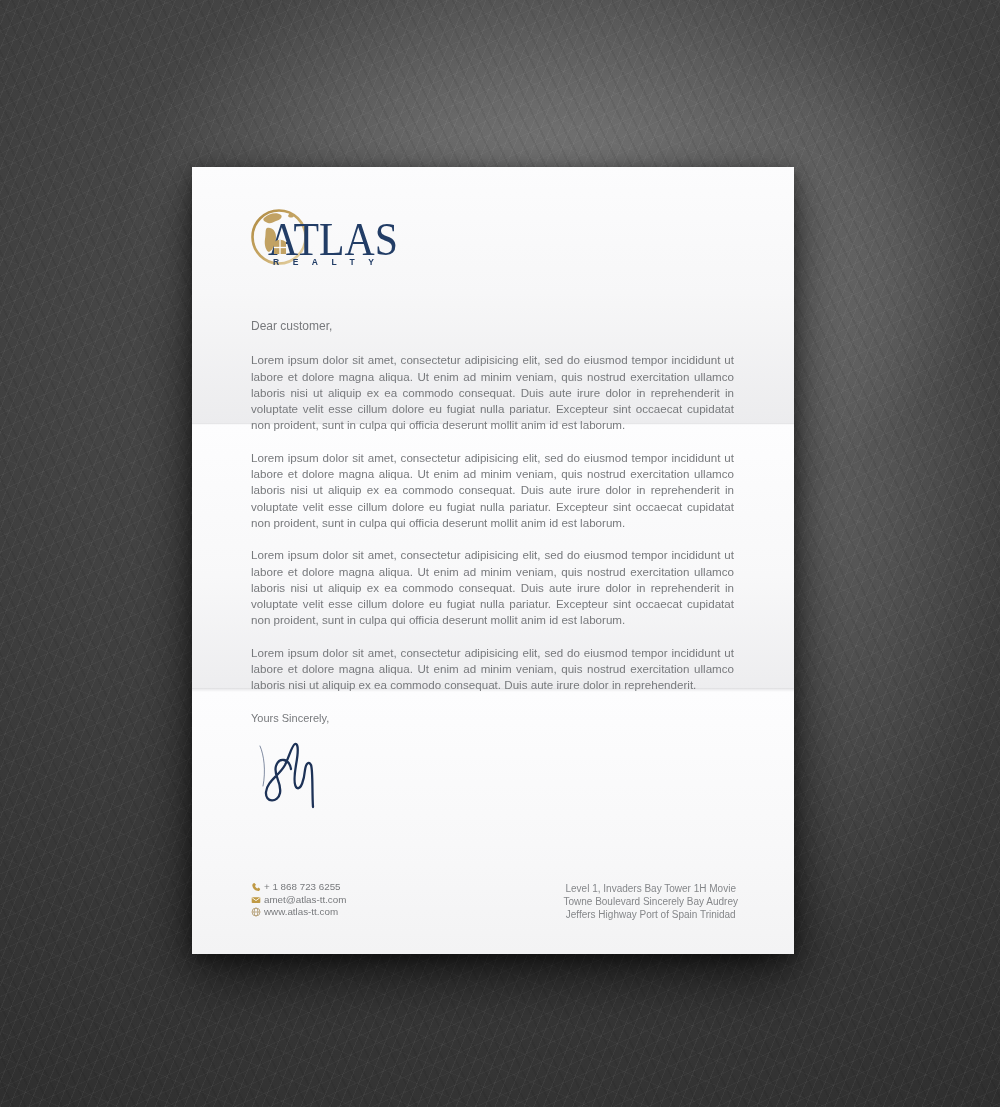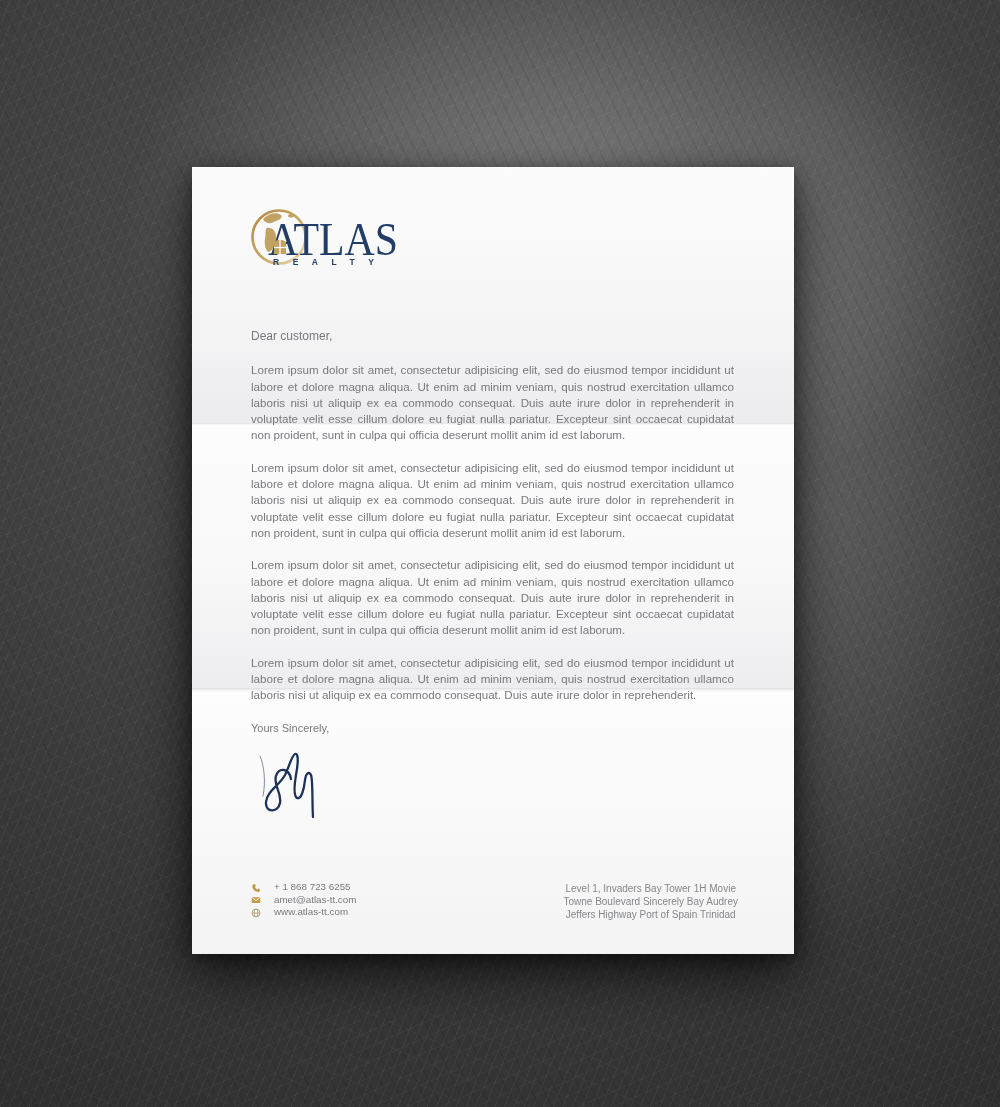--- a/index.html
+++ b/index.html
@@ -33,32 +33,32 @@
   .fold.f1{top:256px;} .fold.f2{top:521px;}
 
   
   .logo{position:absolute;left:50px;top:34px;width:170px;height:76px;}
 
   
   .content{
     position:absolute;left:59px;top:150px;width:487px;
     color:#77797c;font-size:11.6px;line-height:16.3px;
   }
-  .greeting{margin:11px 0 18px 0;font-size:12px;}
+  .greeting{margin:1px 0 18px 0;font-size:12px;}
   .body-para{margin:0 4px 16px 0;text-align:justify;}
   .closing{margin:1px 0 0 0;font-size:11px;}
   .signature{display:block;margin:13px 0 0 4px;}
 
   
   .footer{
     position:absolute;left:59px;right:56px;bottom:33px;
     display:flex;justify-content:space-between;align-items:flex-start;
   }
   .contacts{display:flex;flex-direction:column;gap:2px;}
-  .contact-row{display:flex;align-items:flex-end;gap:13px;color:#77797c;font-size:9.8px;line-height:10.6px;}
+  .contact-row{display:flex;align-items:flex-start;gap:3px;color:#77797c;font-size:9.8px;line-height:10.6px;}
   .contact-row svg{flex:0 0 auto;}
   .address{text-align:center;color:#85878a;font-size:10px;line-height:13px;}
 </style>
 </head>
 <body>
 
 <div class="scene">
   <div class="paper">
     <div class="fold f1"></div>
     <div class="fold f2"></div>

